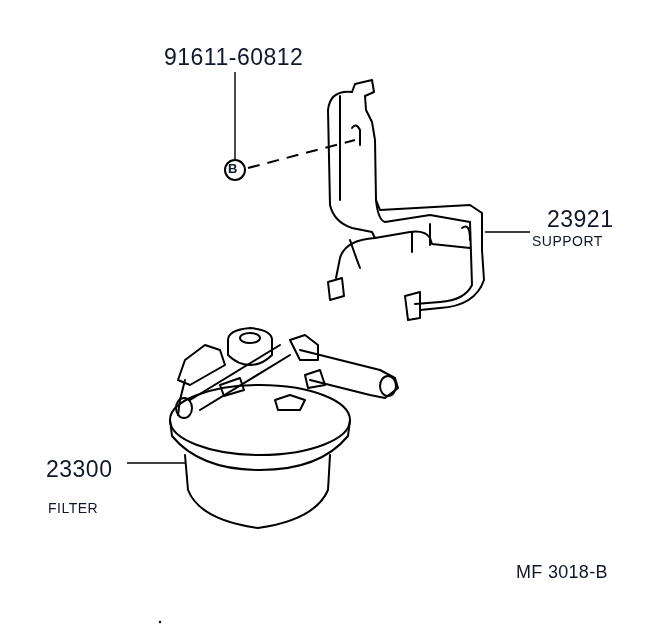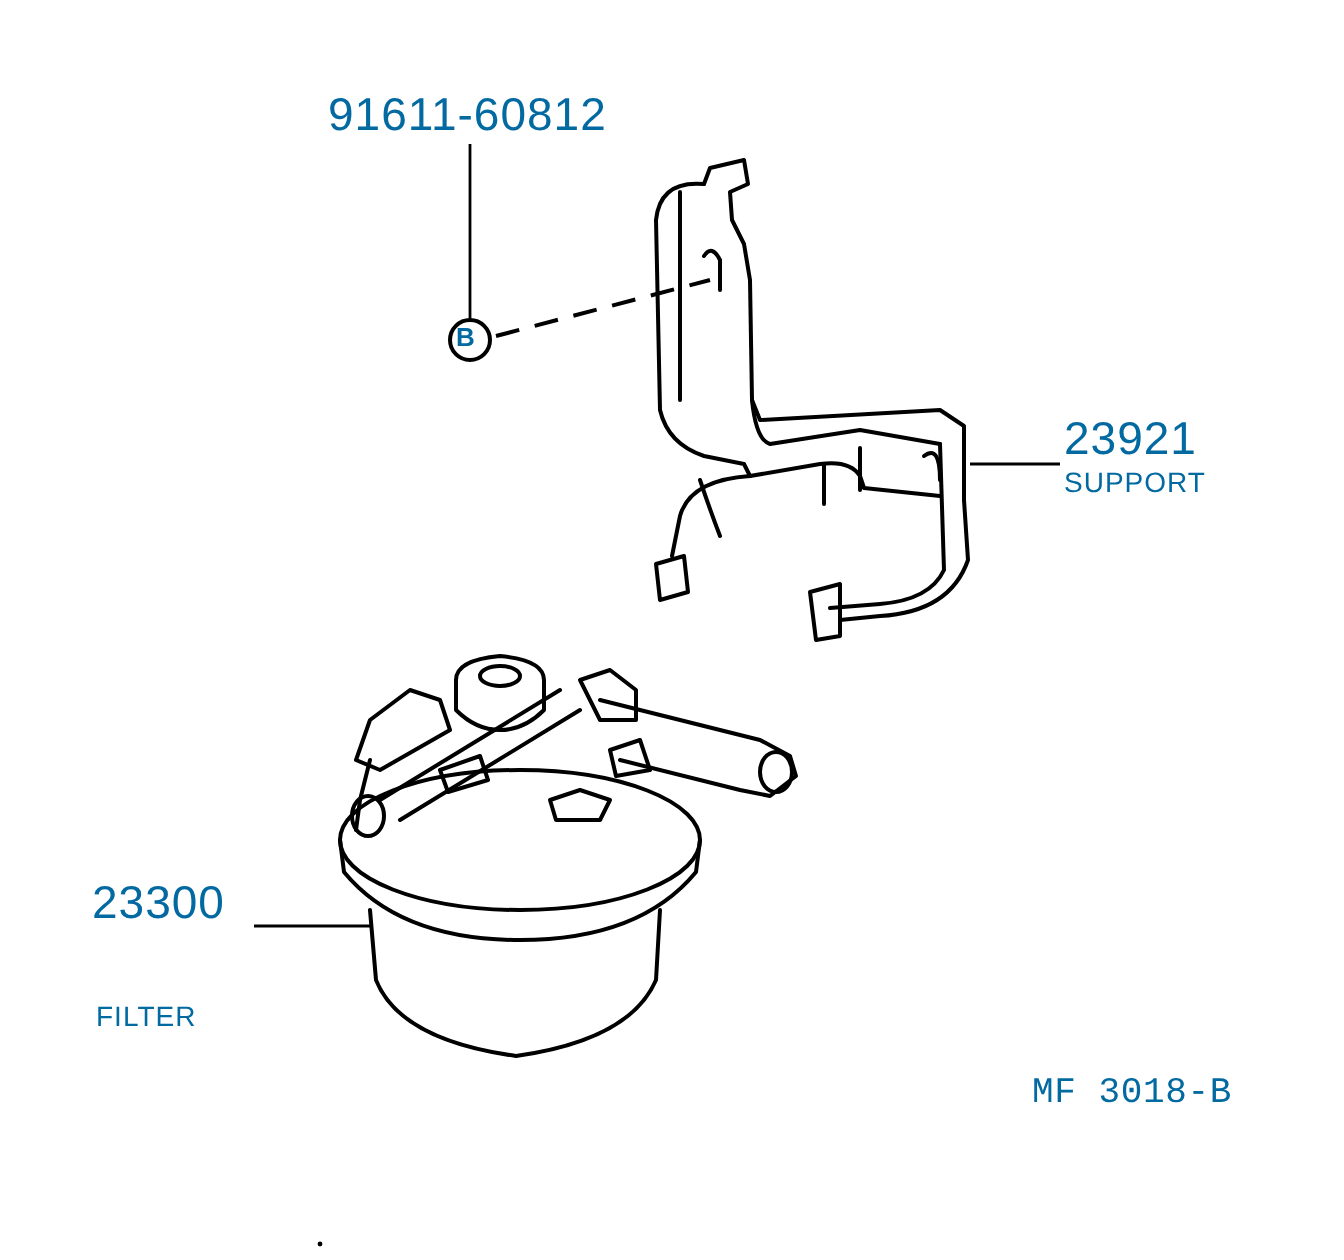--- a/index.html
+++ b/index.html
@@ -1,19 +1,19 @@
 <!DOCTYPE html>
 <html><head>
 <meta charset="utf-8">
 <style>
   html, body { margin: 0; padding: 0; background: #ffffff; }
   body { width: 672px; height: 630px; position: relative; overflow: hidden;
          font-family: "Liberation Sans", "DejaVu Sans", sans-serif; color: #000; }
   .canvas { position: absolute; left: 0; top: 0; width: 672px; height: 630px; }
-  .lbl { position: absolute; white-space: nowrap; color: #0369a1; }
+  .lbl { position: absolute; white-space: nowrap; color: #0f172a; }
   .partno { font-size: 23px; letter-spacing: 0.5px; }
   .partname { font-size: 14px; letter-spacing: 0.5px; }
   .ref { font-size: 18px; letter-spacing: 0.3px; }
   svg .ln { fill: none; stroke: #000; stroke-width: 2; stroke-linejoin: round; stroke-linecap: round; }
   svg .thin { fill: none; stroke: #000; stroke-width: 1.4; }
   svg .dash { fill: none; stroke: #000; stroke-width: 2; stroke-dasharray: 12 8; }
 </style>
 </head>
 <body>
 
@@ -66,20 +66,20 @@
       <line class="thin" x1="127" y1="463" x2="185" y2="463"></line>
     </g>
 
     <circle cx="160" cy="622" r="1.2" fill="#000"></circle>
   </svg>
 
   
   <div class="lbl partno" style="left:164px; top:44px;">91611-60812</div>
   <div class="lbl" style="left:228px; top:161px; font-size:13px; font-weight:bold;">B</div>
 
-  <div class="lbl partno" style="left:532px; top:206px;">23921</div>
+  <div class="lbl partno" style="left:547px; top:206px;">23921</div>
   <div class="lbl partname" style="left:532px; top:233px;">SUPPORT</div>
 
-  <div class="lbl partno" style="left:46px; top:438px;">23300</div>
+  <div class="lbl partno" style="left:46px; top:456px;">23300</div>
   <div class="lbl partname" style="left:48px; top:475px;margin-top:25px;">FILTER</div>
 
-  <div class="lbl ref" style="left:516px; top:537px;font-family:Liberation Mono, monospace;">MF 3018-B</div>
+  <div class="lbl ref" style="left:516px; top:562px;">MF 3018-B</div>
 </div>
 
 </body></html>

